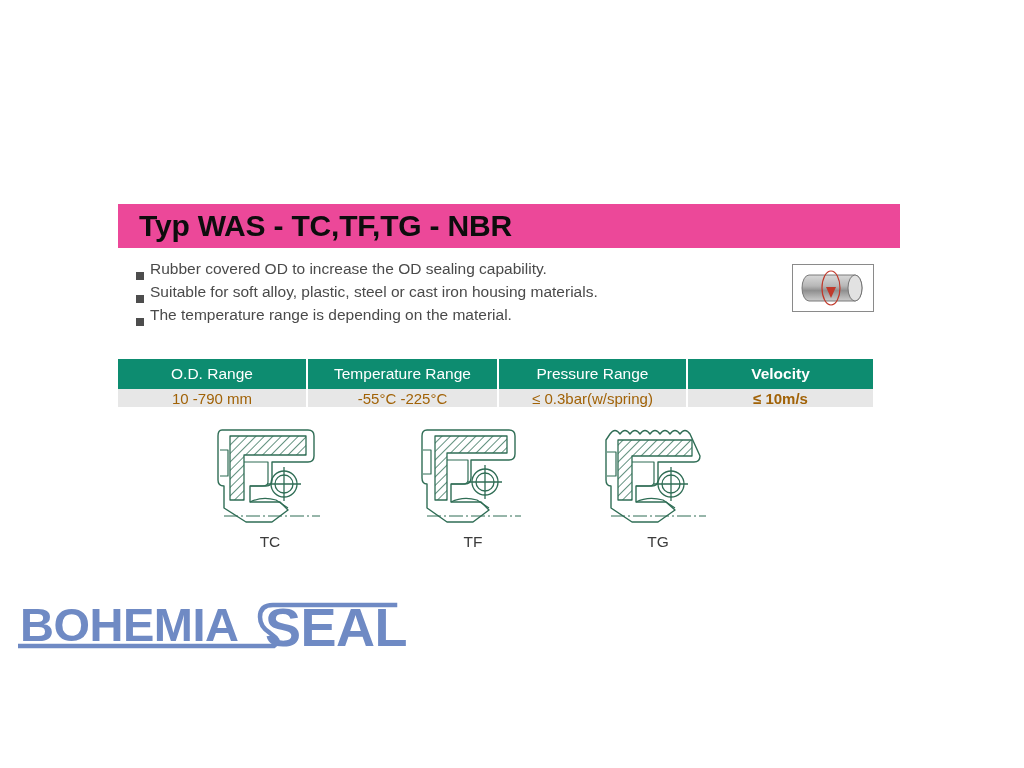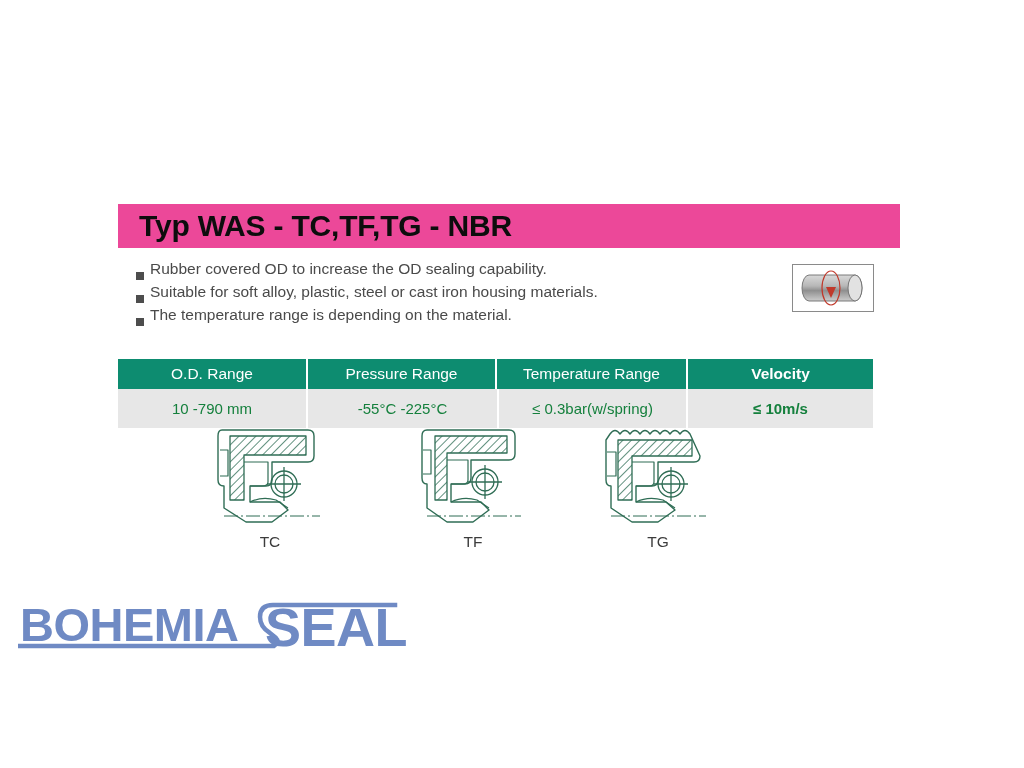--- a/index.html
+++ b/index.html
@@ -77,23 +77,23 @@
     font-size: 15.5px;
     height: 30px;
     display: flex; align-items: center; justify-content: center;
     margin-right: 2px;
     white-space: nowrap;
     font-family: "Liberation Sans", sans-serif;
   }
   .tbl-head-cell:last-child { margin-right: 0; }
   .tbl-body-cell {
     background: #e7e7e7;
-    color: #15803d;
+    color: #a16207;
     font-size: 15px;
-    height: 39px;
+    height: 18px;
     display: flex; align-items: center; justify-content: center;
     margin-right: 2px;
     white-space: nowrap;
     font-family: "Liberation Sans", sans-serif;
   }
   .tbl-body-cell:last-child { margin-right: 0; }
   .col-0 { width: 189px; }
   .col-1 { width: 190px; }
   .col-2 { width: 188px; }
   .col-3 { width: 186px; font-weight: bold; }
@@ -166,22 +166,22 @@
 
       <ellipse cx="38" cy="23" rx="9" ry="17" fill="none" stroke="#c0392b" stroke-width="1.2"></ellipse>
 
       <path d="M33 22 L43 22 L38 33 Z" fill="#c0392b"></path>
     </svg>
   </div>
 
   <div class="spec-table">
     <div class="tbl-row">
       <div class="tbl-head-cell col-0">O.D. Range</div>
+      <div class="tbl-head-cell col-1">Temperature Range</div>
       <div class="tbl-head-cell col-2">Pressure Range</div>
-      <div class="tbl-head-cell col-1">Temperature Range</div>
       <div class="tbl-head-cell col-3">Velocity</div>
     </div>
     <div class="tbl-row">
       <div class="tbl-body-cell col-0">10 -790 mm</div>
       <div class="tbl-body-cell col-1">-55°C -225°C</div>
       <div class="tbl-body-cell col-2">≤ 0.3bar(w/spring)</div>
       <div class="tbl-body-cell col-3">≤ 10m/s</div>
     </div>
   </div>
 

